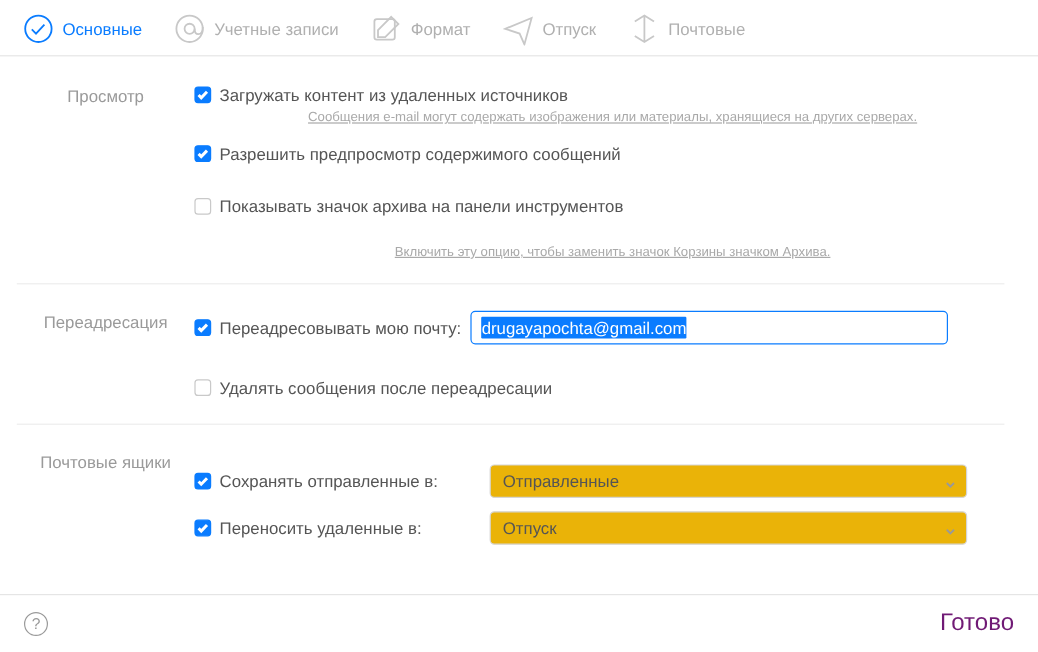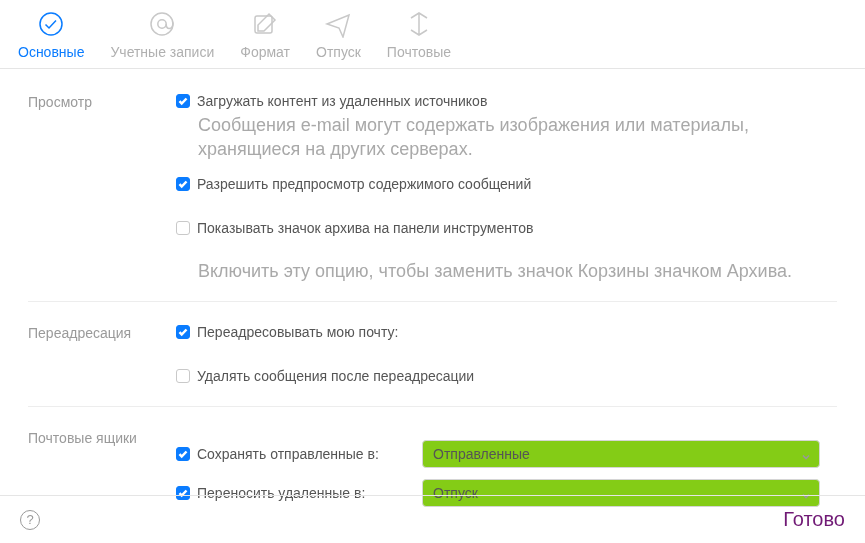--- a/index.html
+++ b/index.html
@@ -15,34 +15,35 @@
   }
   .toolbar {
     display: flex;
     align-items: flex-end;
     padding: 10px 18px 8px 18px;
     border-bottom: 1px solid #e5e5e5;
     gap: 26px;
   }
   .toolbar-item {
     display: flex;
-    flex-direction: column;
+    flex-direction: row;
     align-items: center;
     gap: 6px;
     color: #b0b0b0;
     cursor: pointer;
     font-size: 14px;
   }
   .toolbar-item.active { color: #0a7cff; }
   .toolbar-item svg { width: 28px; height: 28px; }
   .toolbar-item.active svg { stroke: #0a7cff; fill: none; }
   .toolbar-item svg { stroke: #c8c8c8; fill: none; stroke-width: 1.5; }
 
   .content {
-    padding: 24px 28px 0 28px;
+    padding: 24px 28px 0 14px;
+    text-align: center;
   }
   .section {
     display: flex;
     margin-bottom: 18px;
   }
   .section + .section { border-top: 1px solid #ededed; padding-top: 22px; }
   .section-label {
     width: 148px;
     flex: 0 0 148px;
     color: #9a9a9a;
@@ -53,23 +54,24 @@
   .row {
     display: flex;
     align-items: center;
     margin-bottom: 4px;
     gap: 8px;
     flex-wrap: wrap;
   }
   .row + .row.mt { margin-top: 28px; }
   .desc {
     color: #a9a9a9;
-    font-size: 18px;
+    font-size: 11px;
     margin: 2px 0 14px 22px;
     line-height: 1.35;
+    text-decoration: underline;
   }
   .desc.last { margin-bottom: 0; margin-top: 23px; }
   label.cb {
     display: flex;
     align-items: center;
     gap: 7px;
     cursor: pointer;
     color: #555;
   }
   .checkbox {
@@ -102,21 +104,21 @@
     font-size: 14px;
     width: 398px;
     display: inline-flex;
     align-items: center;
     color: #333;
   }
   .select {
     height: 28px;
     border: 1px solid #d5d5d5;
     border-radius: 4px;
-    background: #84cc16;
+    background: #eab308;
     padding: 0 28px 0 10px;
     font-size: 14px;
     width: 398px;
     display: inline-flex;
     align-items: center;
     color: #555;
     position: relative;
     cursor: pointer;
   }
   .select .chevron {
@@ -244,20 +246,23 @@
     <div class="section-body">
       <div class="row">
         <label class="cb">
           <span class="checkbox checked">
               <svg viewBox="0 0 10 10">
                 <path d="M1.5 5.2l2.2 2.3L8.5 2.5"></path>
               </svg>
             </span>
           <span>Переадресовывать мою почту:</span>
         </label>
+        <span class="fake-input">
+          <span class="selected-value">drugayapochta@gmail.com</span>
+        </span>
       </div>
 
       <div class="row mt">
         <label class="cb">
           <span class="checkbox"></span>
           <span>Удалять сообщения после переадресации</span>
         </label>
       </div>
     </div>
   </div>

